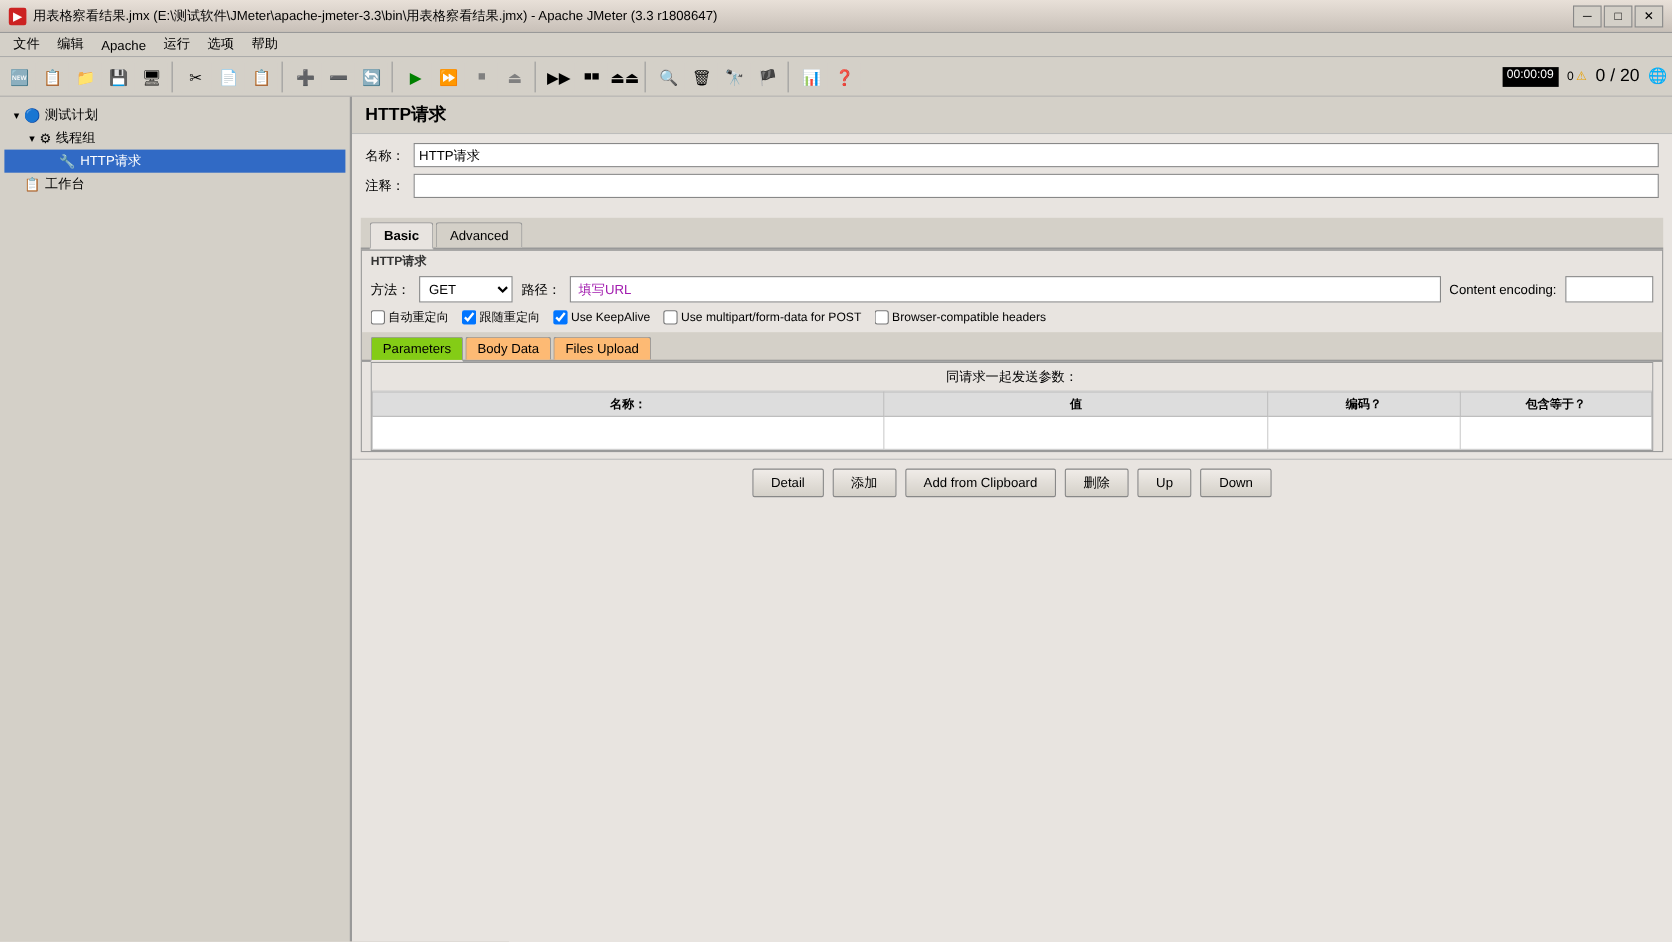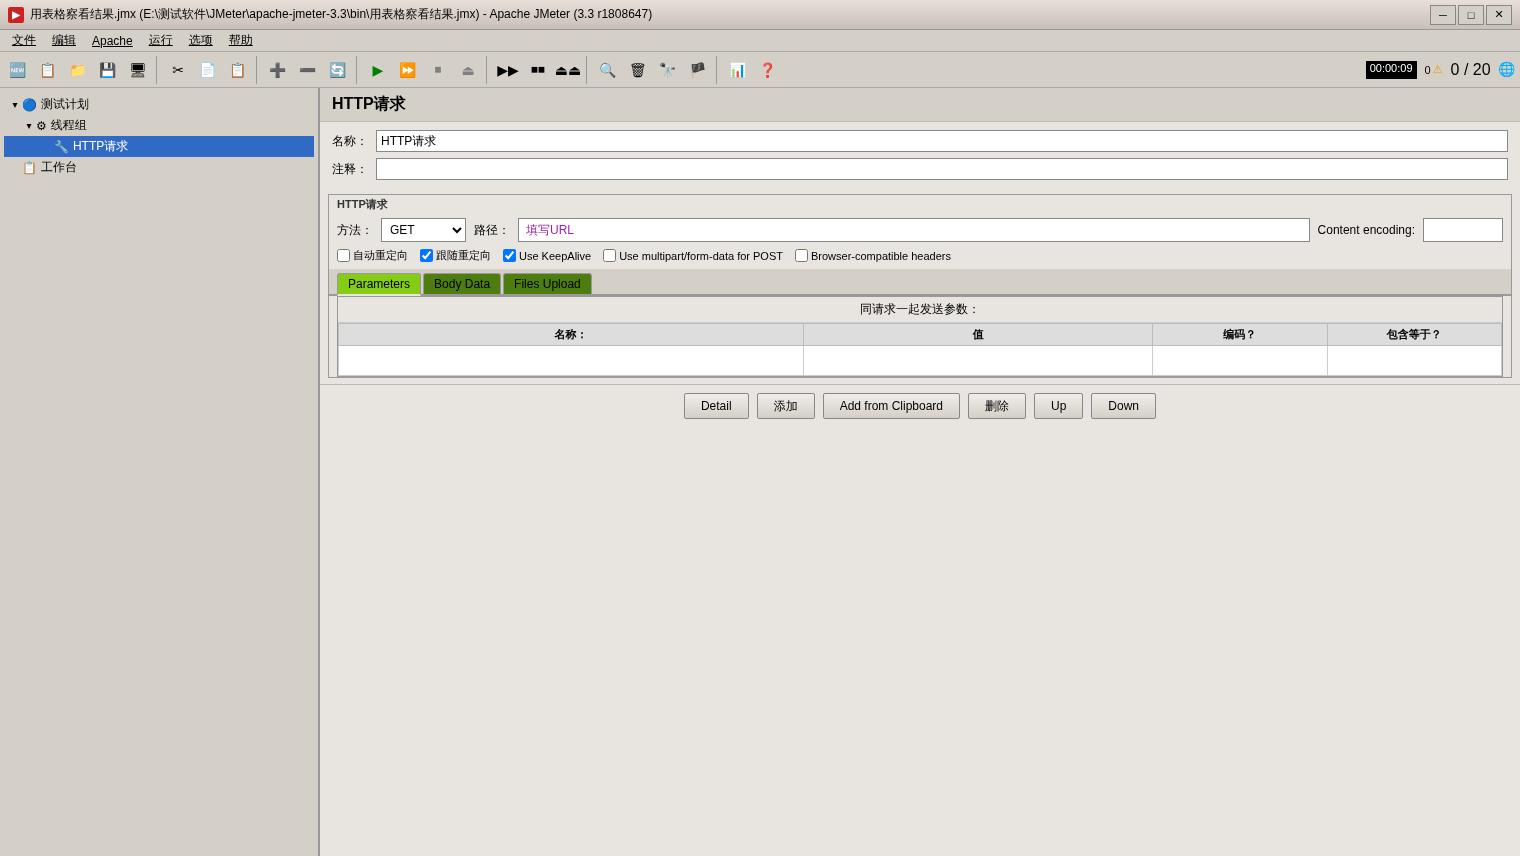--- a/index.html
+++ b/index.html
@@ -22,21 +22,21 @@
 
     
     .menu-bar {
       background: #d4d0c8;
       height: 22px;
       display: flex;
       align-items: center;
       padding: 0 4px;
       border-bottom: 1px solid #a8a8a8;
     }
-    .menu-item { padding: 2px 8px; font-size: 12px; cursor: pointer; color: #000; text-decoration: underline; }
+    .menu-item { padding: 2px 8px; font-size: 12px; cursor: pointer; color: #000; }
 
     
     .toolbar {
       background: #d4d0c8;
       height: 36px;
       display: flex;
       align-items: center;
       padding: 2px 4px;
       border-bottom: 1px solid #a8a8a8;
       gap: 2px;
@@ -236,21 +236,21 @@
       background: #d4d0c8;
       border-bottom: 2px solid #999;
       padding: 4px 8px 0;
     }
     .inner-tab {
       padding: 3px 10px;
       font-size: 12px;
       cursor: pointer;
       border: 1px solid #999;
       border-bottom: none;
-      background: #4d7c0f;
+      background: #fdba74;
       margin-right: 2px;
       border-radius: 3px 3px 0 0;
     }
     .inner-tab.active {
       background: #84cc16;
       border-bottom: 2px solid #e8e4e0;
       margin-bottom: -2px;
     }
 
     
@@ -415,20 +415,24 @@
       <div class="form-row">
         <label class="form-label">名称：</label>
         <input class="form-input" type="text" value="HTTP请求" style="">
       </div>
       <div class="form-row">
         <label class="form-label">注释：</label>
         <input class="form-input" type="text" value="" style="">
       </div>
     </div>
 
+    <div class="tabs-bar">
+      <div class="tab active">Basic</div>
+      <div class="tab">Advanced</div>
+    </div>
 
 
     <div class="http-section">
       <div class="http-section-title">HTTP请求</div>
 
       <div class="method-row">
         <label class="form-label">方法：</label>
         <select class="method-select">
           <option>GET</option>
           <option>POST</option>

